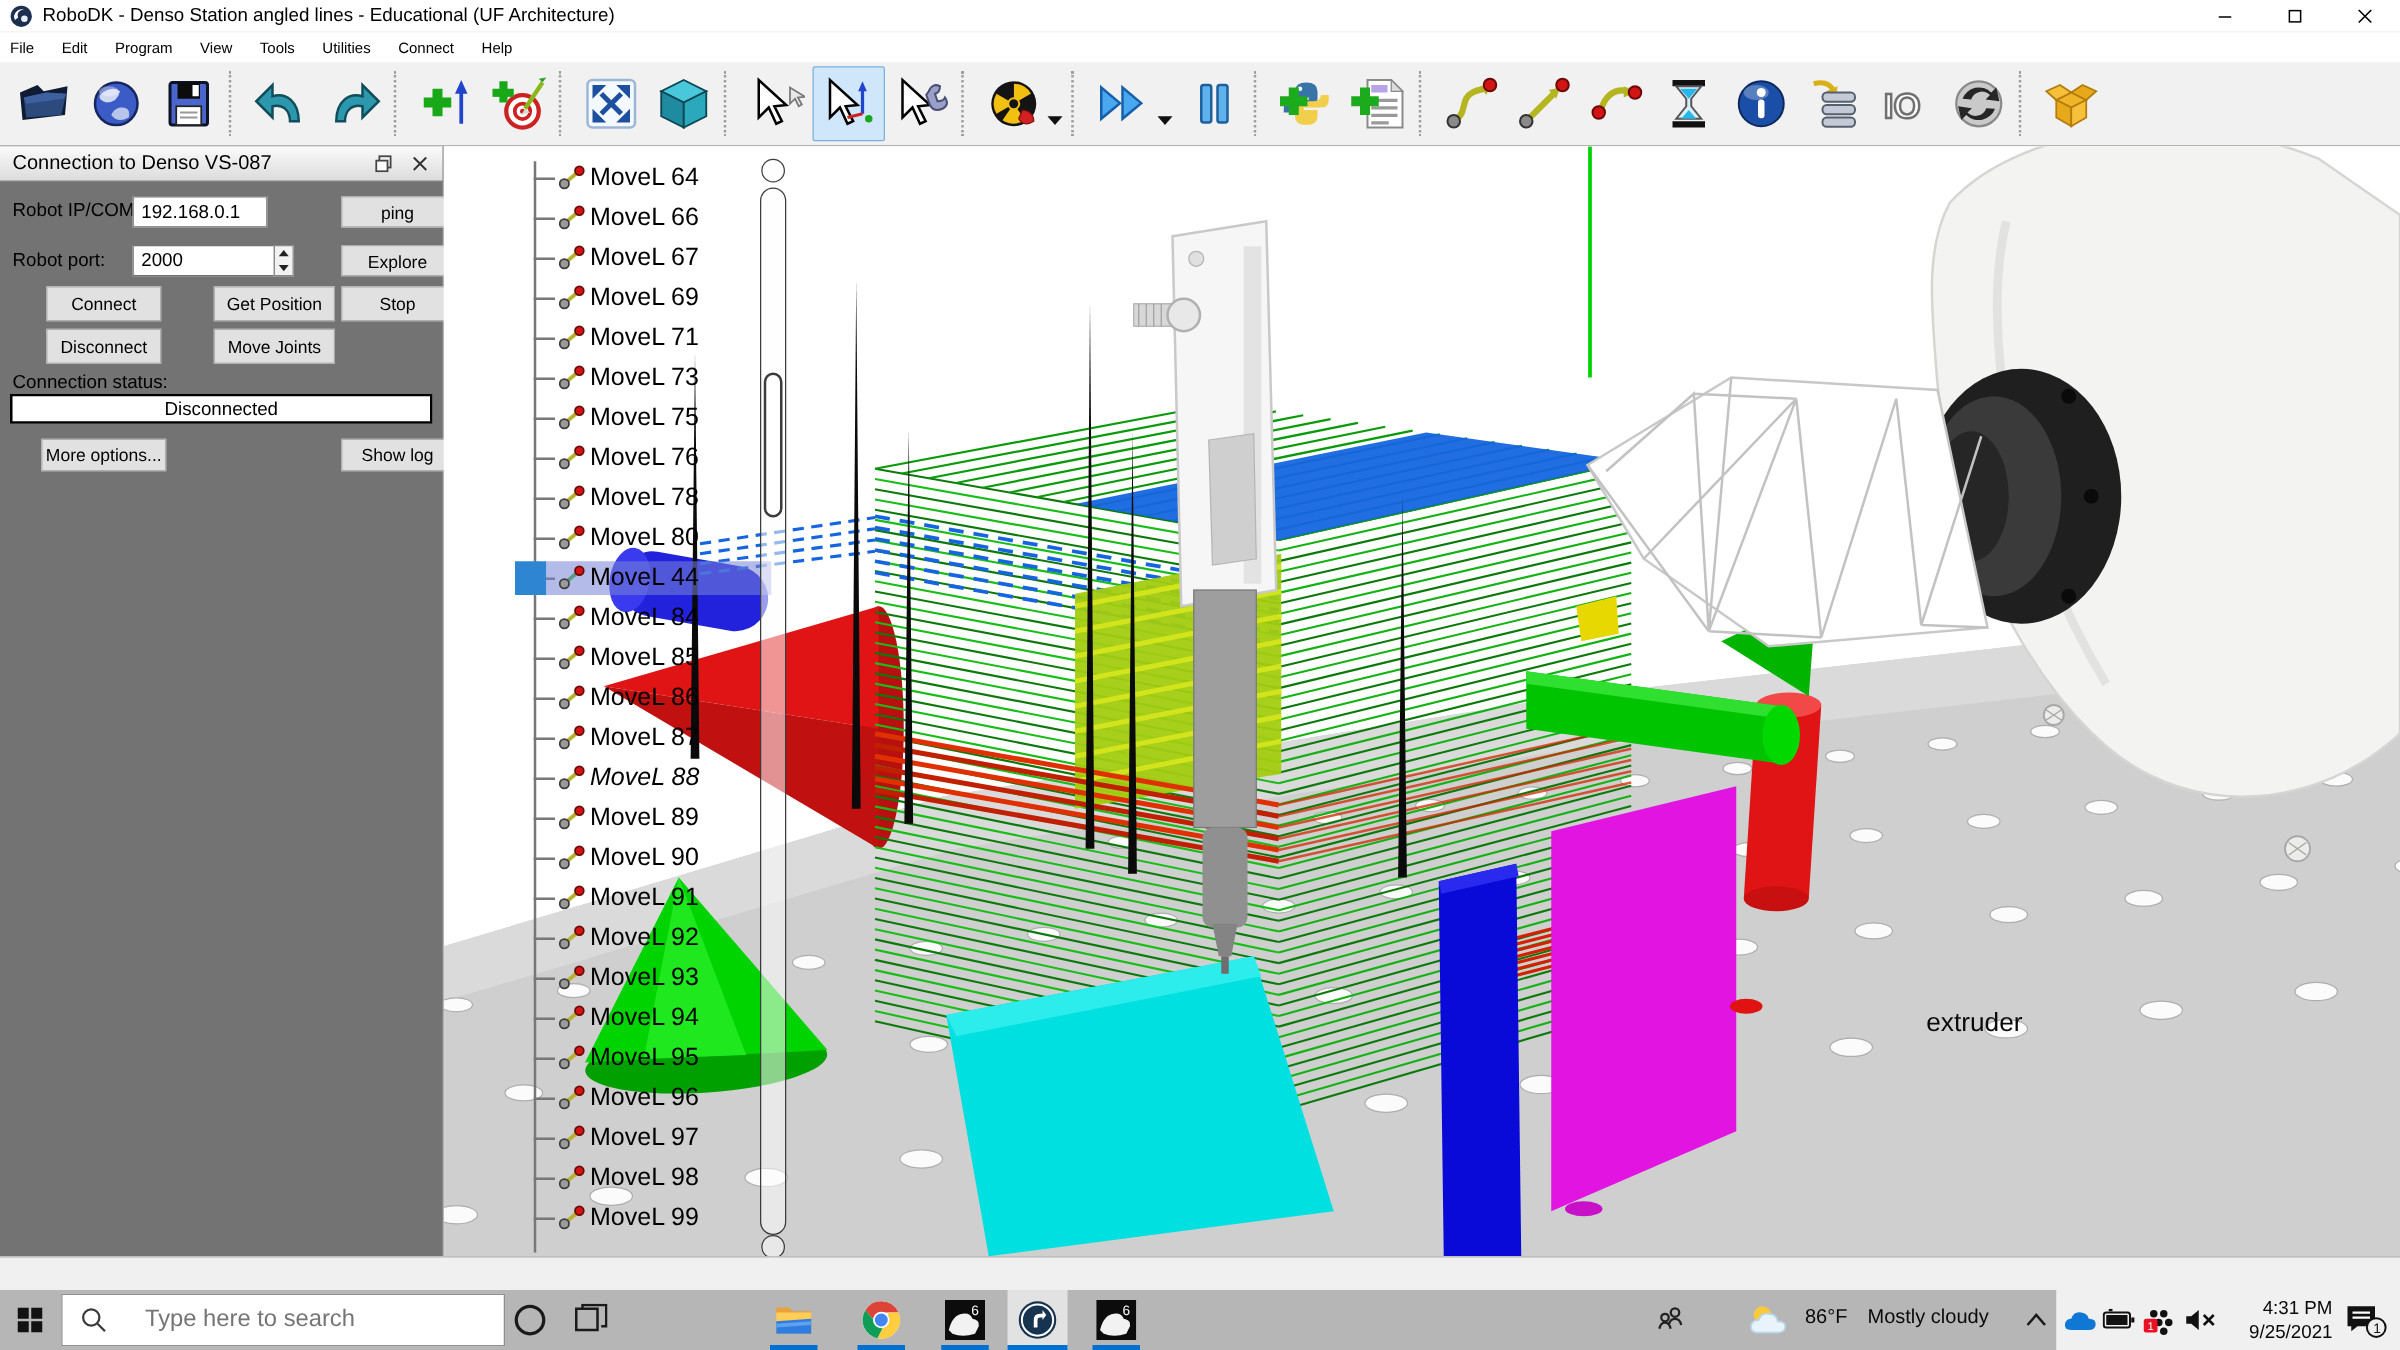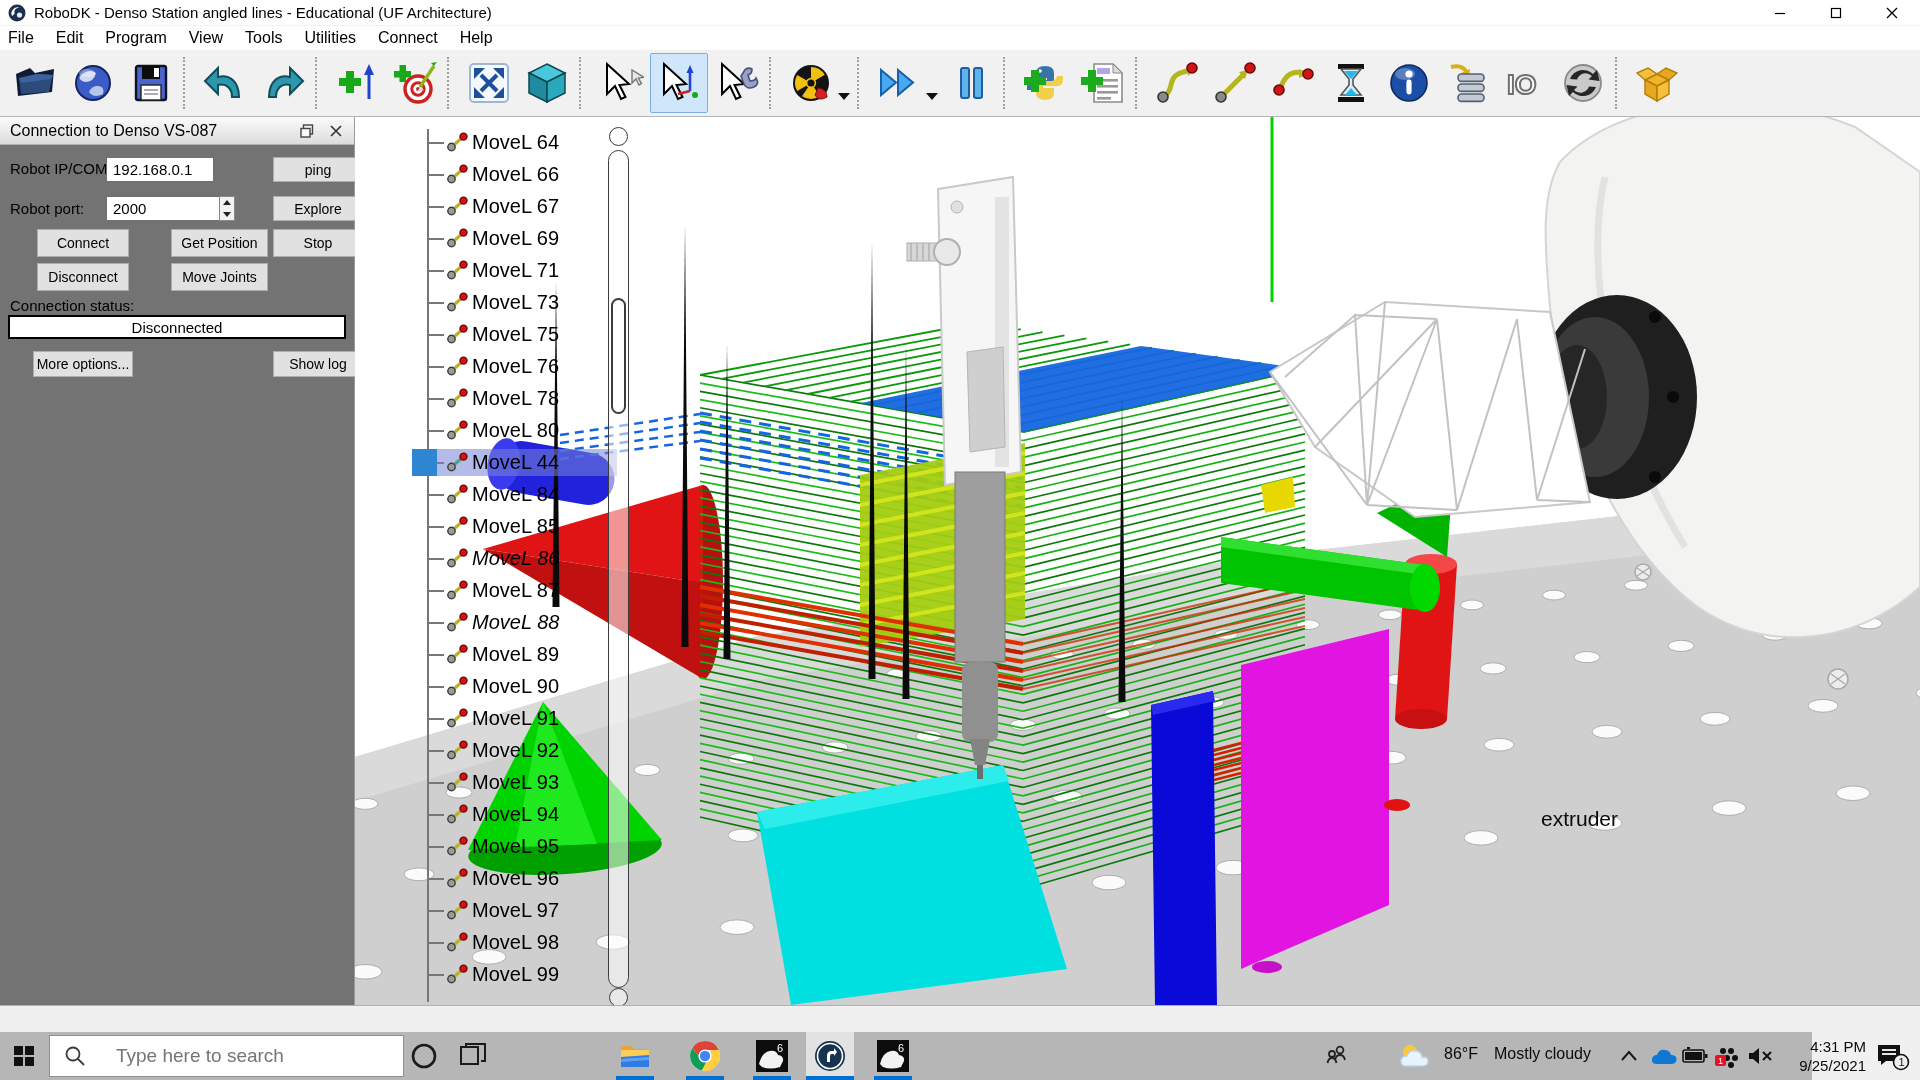--- a/index.html
+++ b/index.html
@@ -4,21 +4,21 @@
 <style>
   *{margin:0;padding:0;box-sizing:border-box;}
   html,body{width:1920px;height:1080px;overflow:hidden;font-family:"Liberation Sans",sans-serif;background:#f0f0f0;}
   .abs{position:absolute;}
   
   #titlebar{position:absolute;left:0;top:0;width:1920px;height:26px;background:#ffffff;border-bottom:1px solid #f2f2f2;}
   #title-text{position:absolute;left:34px;top:4px;font-size:15px;color:#000;}
   .wctl{position:absolute;top:0;width:56px;height:26px;display:flex;align-items:center;justify-content:center;}
   
   #menubar{position:absolute;left:0;top:26px;width:1920px;height:24px;background:#ffffff;display:flex;align-items:center;padding-left:8px;}
-  .mitem{font-size:16px;color:#000;padding:0 13px 0 0;margin-right:9px;}
+  .mitem{font-size:12px;color:#000;padding:0 13px 0 0;margin-right:9px;}
   
   #toolbar{position:absolute;left:0;top:50px;width:1920px;height:67px;background:#f1f1f1;border-bottom:1px solid #b5b5b5;display:flex;align-items:center;padding-left:6px;}
   .tb{width:58px;height:60px;display:flex;align-items:center;justify-content:center;flex:0 0 auto;}
   .tb.active{background:#cfe6fb;border:1px solid #7ab0e0;border-radius:2px;}
   .tsep{width:8px;height:52px;border-left:2px dotted #9f9f9f;margin:0 5px 0 3px;flex:0 0 auto;}
   .caret{width:0;height:0;border-left:6px solid transparent;border-right:6px solid transparent;border-top:7px solid #111;margin:26px 4px 0 -2px;flex:0 0 auto;}
   
   #dockpanel{position:absolute;left:0;top:117px;width:355px;height:888px;background:#737373;border-right:1px solid #9a9a9a;}
   #paneltitle{position:absolute;left:0;top:0;width:354px;height:28px;background:linear-gradient(#fbfbfb,#dcdcdc);border-bottom:1px solid #b0b0b0;}
   #paneltitle span{position:absolute;left:10px;top:5px;font-size:16px;color:#000;}
@@ -37,21 +37,21 @@
   #treetrunk{position:absolute;left:427px;top:129px;width:2px;height:873px;background:#777;}
   .trow{position:absolute;left:412px;width:215px;height:32px;}
   .trow .tick{position:absolute;left:15px;top:15px;width:17px;height:2px;background:#777;}
   .trow .selsq{position:absolute;left:0;top:2px;width:25px;height:27px;background:#2e86d3;}
   .trow .selband{position:absolute;left:25px;top:2px;width:180px;height:27px;background:rgba(120,132,214,0.55);}
   .micon{position:absolute;left:33px;top:5px;width:25px;height:21px;}
   .tlabel{position:absolute;left:60px;top:4px;font-size:20px;color:#000;white-space:nowrap;}
   .sbpart{position:absolute;background:rgba(253,253,253,0.55);border:1.6px solid #3c3c3c;}
   
   #bottomstrip{position:absolute;left:0;top:1005px;width:1920px;height:27px;background:#f0f0f0;border-top:1px solid #b0b0b0;}
-  #taskbar{position:absolute;left:0;top:1032px;width:1812px;height:48px;background:#b6b6b6;}
+  #taskbar{position:absolute;left:0;top:1032px;width:1645px;height:48px;background:#b6b6b6;}
   .tbicon{position:absolute;top:8px;width:32px;height:32px;}
   .underline{position:absolute;top:44px;height:4px;background:#0070d0;}
   #searchbox{position:absolute;left:49px;top:3px;width:355px;height:42px;background:#fff;border:1px solid #8f8f8f;}
   #searchbox input{position:absolute;left:66px;top:0;width:280px;height:40px;border:none;outline:none;font-size:19px;color:#3b3b3b;font-family:"Liberation Sans",sans-serif;background:transparent;}
   .traytext{position:absolute;font-size:16px;color:#0a0a0a;white-space:nowrap;}
   .clock{position:absolute;font-size:15px;color:#0a0a0a;text-align:right;width:90px;}
 </style>
 </head>
 <body>
 
@@ -799,21 +799,21 @@
     </div>
     <div class="trow" style="top: 511px;">
       <i class="tick"></i>
       <svg class="micon" viewBox="0 0 25 21">
         <line x1="7" y1="14.5" x2="18" y2="5" stroke="#b5b02e" stroke-width="3"></line>
         <circle cx="6.5" cy="15" r="3.7" fill="#9a9a9a" stroke="#3d3d3d" stroke-width="1.4"></circle>
         <circle cx="18.5" cy="4.6" r="3.5" fill="#d21414" stroke="#6b0808" stroke-width="1.4"></circle>
       </svg>
       <span class="tlabel">MoveL 85</span>
     </div>
-    <div class="trow" style="top: 543px; font-style: italic;">
+    <div class="trow" style="top: 543px;">
       <i class="tick"></i>
       <svg class="micon" viewBox="0 0 25 21">
         <line x1="7" y1="14.5" x2="18" y2="5" stroke="#b5b02e" stroke-width="3"></line>
         <circle cx="6.5" cy="15" r="3.7" fill="#9a9a9a" stroke="#3d3d3d" stroke-width="1.4"></circle>
         <circle cx="18.5" cy="4.6" r="3.5" fill="#d21414" stroke="#6b0808" stroke-width="1.4"></circle>
       </svg>
       <span class="tlabel">MoveL 86</span>
     </div>
     <div class="trow" style="top: 575px;">
       <i class="tick"></i>

